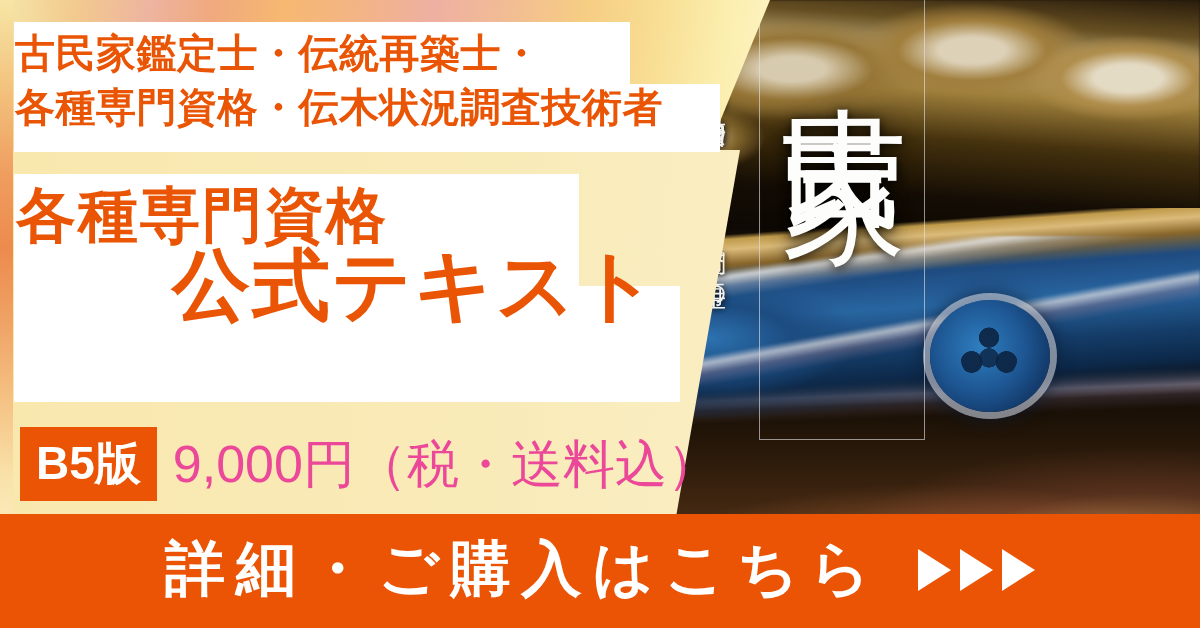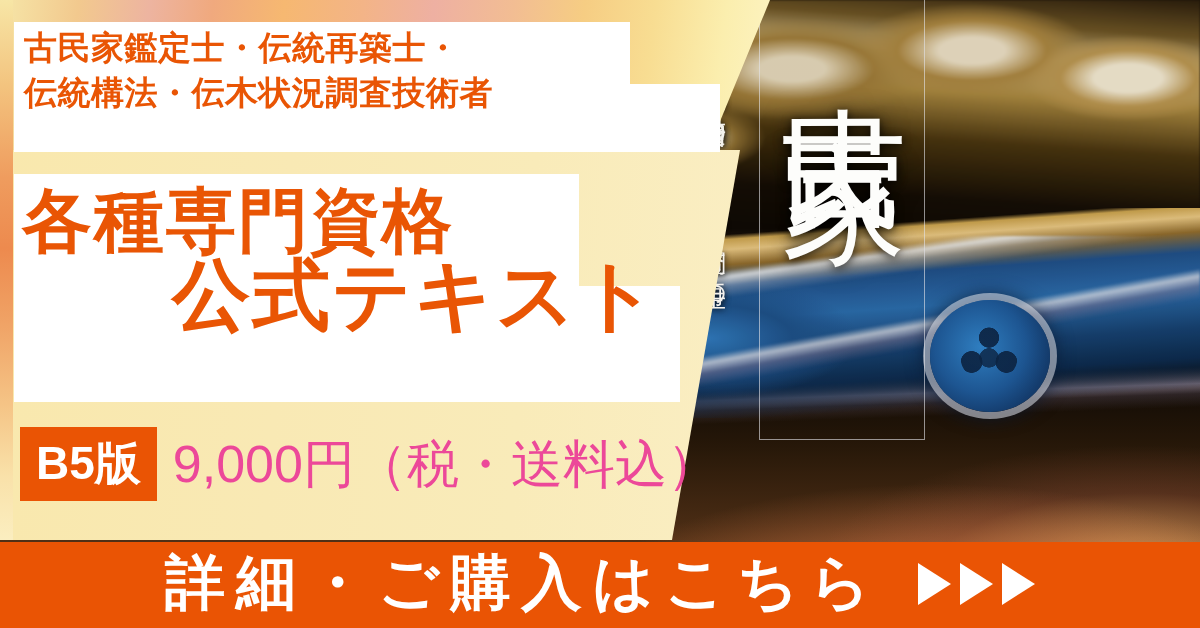--- a/index.html
+++ b/index.html
@@ -188,46 +188,46 @@
     position: absolute;
     left: 14px; top: 174px;
     width: 666px; height: 228px;
     background: #ffffff;
     clip-path: polygon(0 0, 565px 0, 565px 112px, 666px 112px, 666px 228px, 0 228px);
   }
 
   
   .qual-lines {
     position: absolute;
-    left: 24px; top: 26px;
+    left: 15px; top: 26px;
     width: 706px;
     color: #e95504;
-    font-size: 33px;
+    font-size: 40px;
     font-weight: 700;
     line-height: 1.36;
     letter-spacing: 0.5px;
     white-space: nowrap;
   }
   .qual-lines .l1 { display: block; }
   .qual-lines .l2 { display: block; }
 
   .headline {
     position: absolute;
     left: 14px; top: 186px;
     width: 670px;
     color: #e95504;
     font-weight: 700;
     line-height: 1.0;
     letter-spacing: 2px;
     white-space: nowrap;
   }
   .headline .h1 {
     display: block;
-    font-size: 70px;
-    padding-left: 8px;
+    font-size: 60px;
+    padding-left: 2px;
   }
   .headline .h2 {
     display: block;
     font-size: 78px;
     padding-left: 158px;
   }
 
   
   .price-row {
     position: absolute;
@@ -252,21 +252,21 @@
     font-size: 52px;
     font-weight: 500;
     letter-spacing: 0px;
     line-height: 1;
   }
 
   
   .cta {
     position: absolute;
     left: 0; bottom: 0;
-    width: 1200px; height: 86px;
+    width: 1200px; height: 114px;
     background: #ea5404;
     display: flex;
     align-items: center;
     justify-content: center;
     gap: 36px;
   }
   .cta-text {
     color: #ffffff;
     font-size: 60px;
     font-weight: 700;
@@ -305,21 +305,21 @@
 
   <div class="pastel"></div>
   <div class="pastel-low"></div>
   <div class="left-strip"></div>
 
   <div class="panel-top"></div>
   <div class="panel-mid"></div>
 
   <div class="qual-lines">
     <span class="l1">古民家鑑定士・伝統再築士・</span>
-    <span class="l2">伝統構法・伝木状況調査技術者</span>
+    <span class="l2">各種専門資格・伝木状況調査技術者</span>
   </div>
 
   <div class="headline">
     <span class="h1">各種専門資格</span>
     <span class="h2">公式テキスト</span>
   </div>
 
   <div class="price-row">
     <span class="badge">B5版</span>
     <span class="price-text">9,000円（税・送料込）</span>

